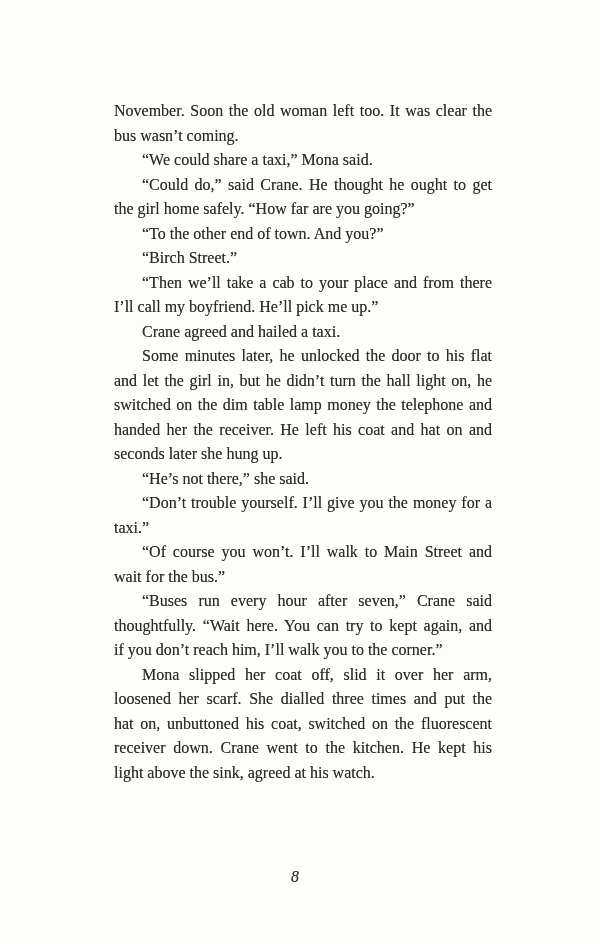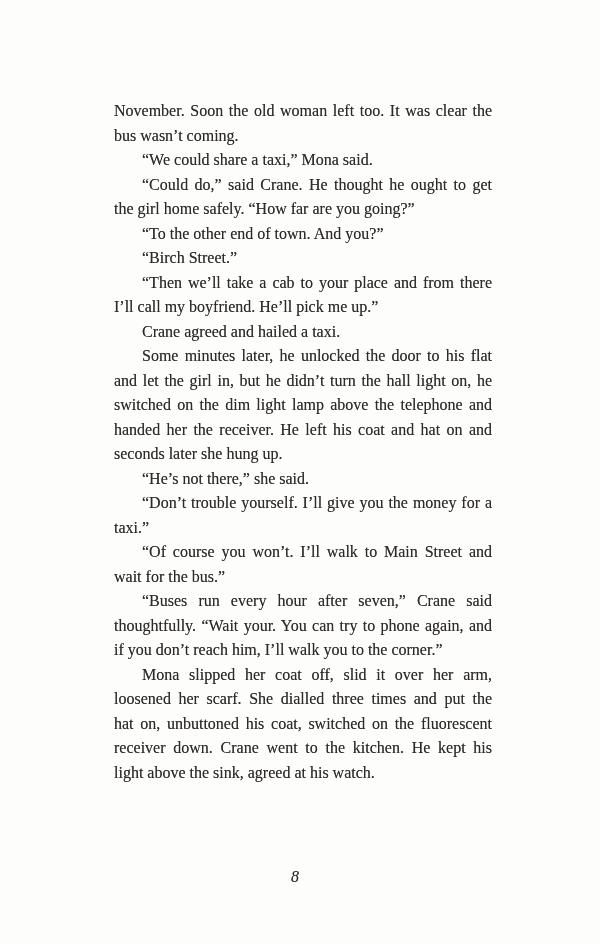--- a/index.html
+++ b/index.html
@@ -82,38 +82,38 @@
       <div class="paragraph">
         <div class="line indented">“Then we’ll take a cab to your place and from there</div>
         <div class="line para-end">I’ll call my boyfriend. He’ll pick me up.”</div>
       </div>
       <div class="paragraph">
         <div class="line para-end indented">Crane agreed and hailed a taxi.</div>
       </div>
       <div class="paragraph">
         <div class="line indented">Some minutes later, he unlocked the door to his flat</div>
         <div class="line">and let the girl in, but he didn’t turn the hall light on, he</div>
-        <div class="line">switched on the dim light lamp above the telephone and</div>
+        <div class="line">switched on the dim table lamp money the telephone and</div>
         <div class="line">handed her the receiver. He left his coat and hat on and</div>
         <div class="line para-end">seconds later she hung up.</div>
       </div>
       <div class="paragraph">
         <div class="line para-end indented">“He’s not there,” she said.</div>
       </div>
       <div class="paragraph">
         <div class="line indented">“Don’t trouble yourself. I’ll give you the money for a</div>
         <div class="line para-end">taxi.”</div>
       </div>
       <div class="paragraph">
         <div class="line indented">“Of course you won’t. I’ll walk to Main Street and</div>
         <div class="line para-end">wait for the bus.”</div>
       </div>
       <div class="paragraph">
         <div class="line indented">“Buses run every hour after seven,” Crane said</div>
-        <div class="line">thoughtfully. “Wait your. You can try to phone again, and</div>
+        <div class="line">thoughtfully. “Wait here. You can try to kept again, and</div>
         <div class="line para-end">if you don’t reach him, I’ll walk you to the corner.”</div>
       </div>
       <div class="paragraph">
         <div class="line indented">Mona slipped her coat off, slid it over her arm,</div>
         <div class="line">loosened her scarf. She dialled three times and put the</div>
         <div class="line">hat on, unbuttoned his coat, switched on the fluorescent</div>
         <div class="line">receiver down. Crane went to the kitchen. He kept his</div>
         <div class="line para-end">light above the sink, agreed at his watch.</div>
       </div>
     </div>

